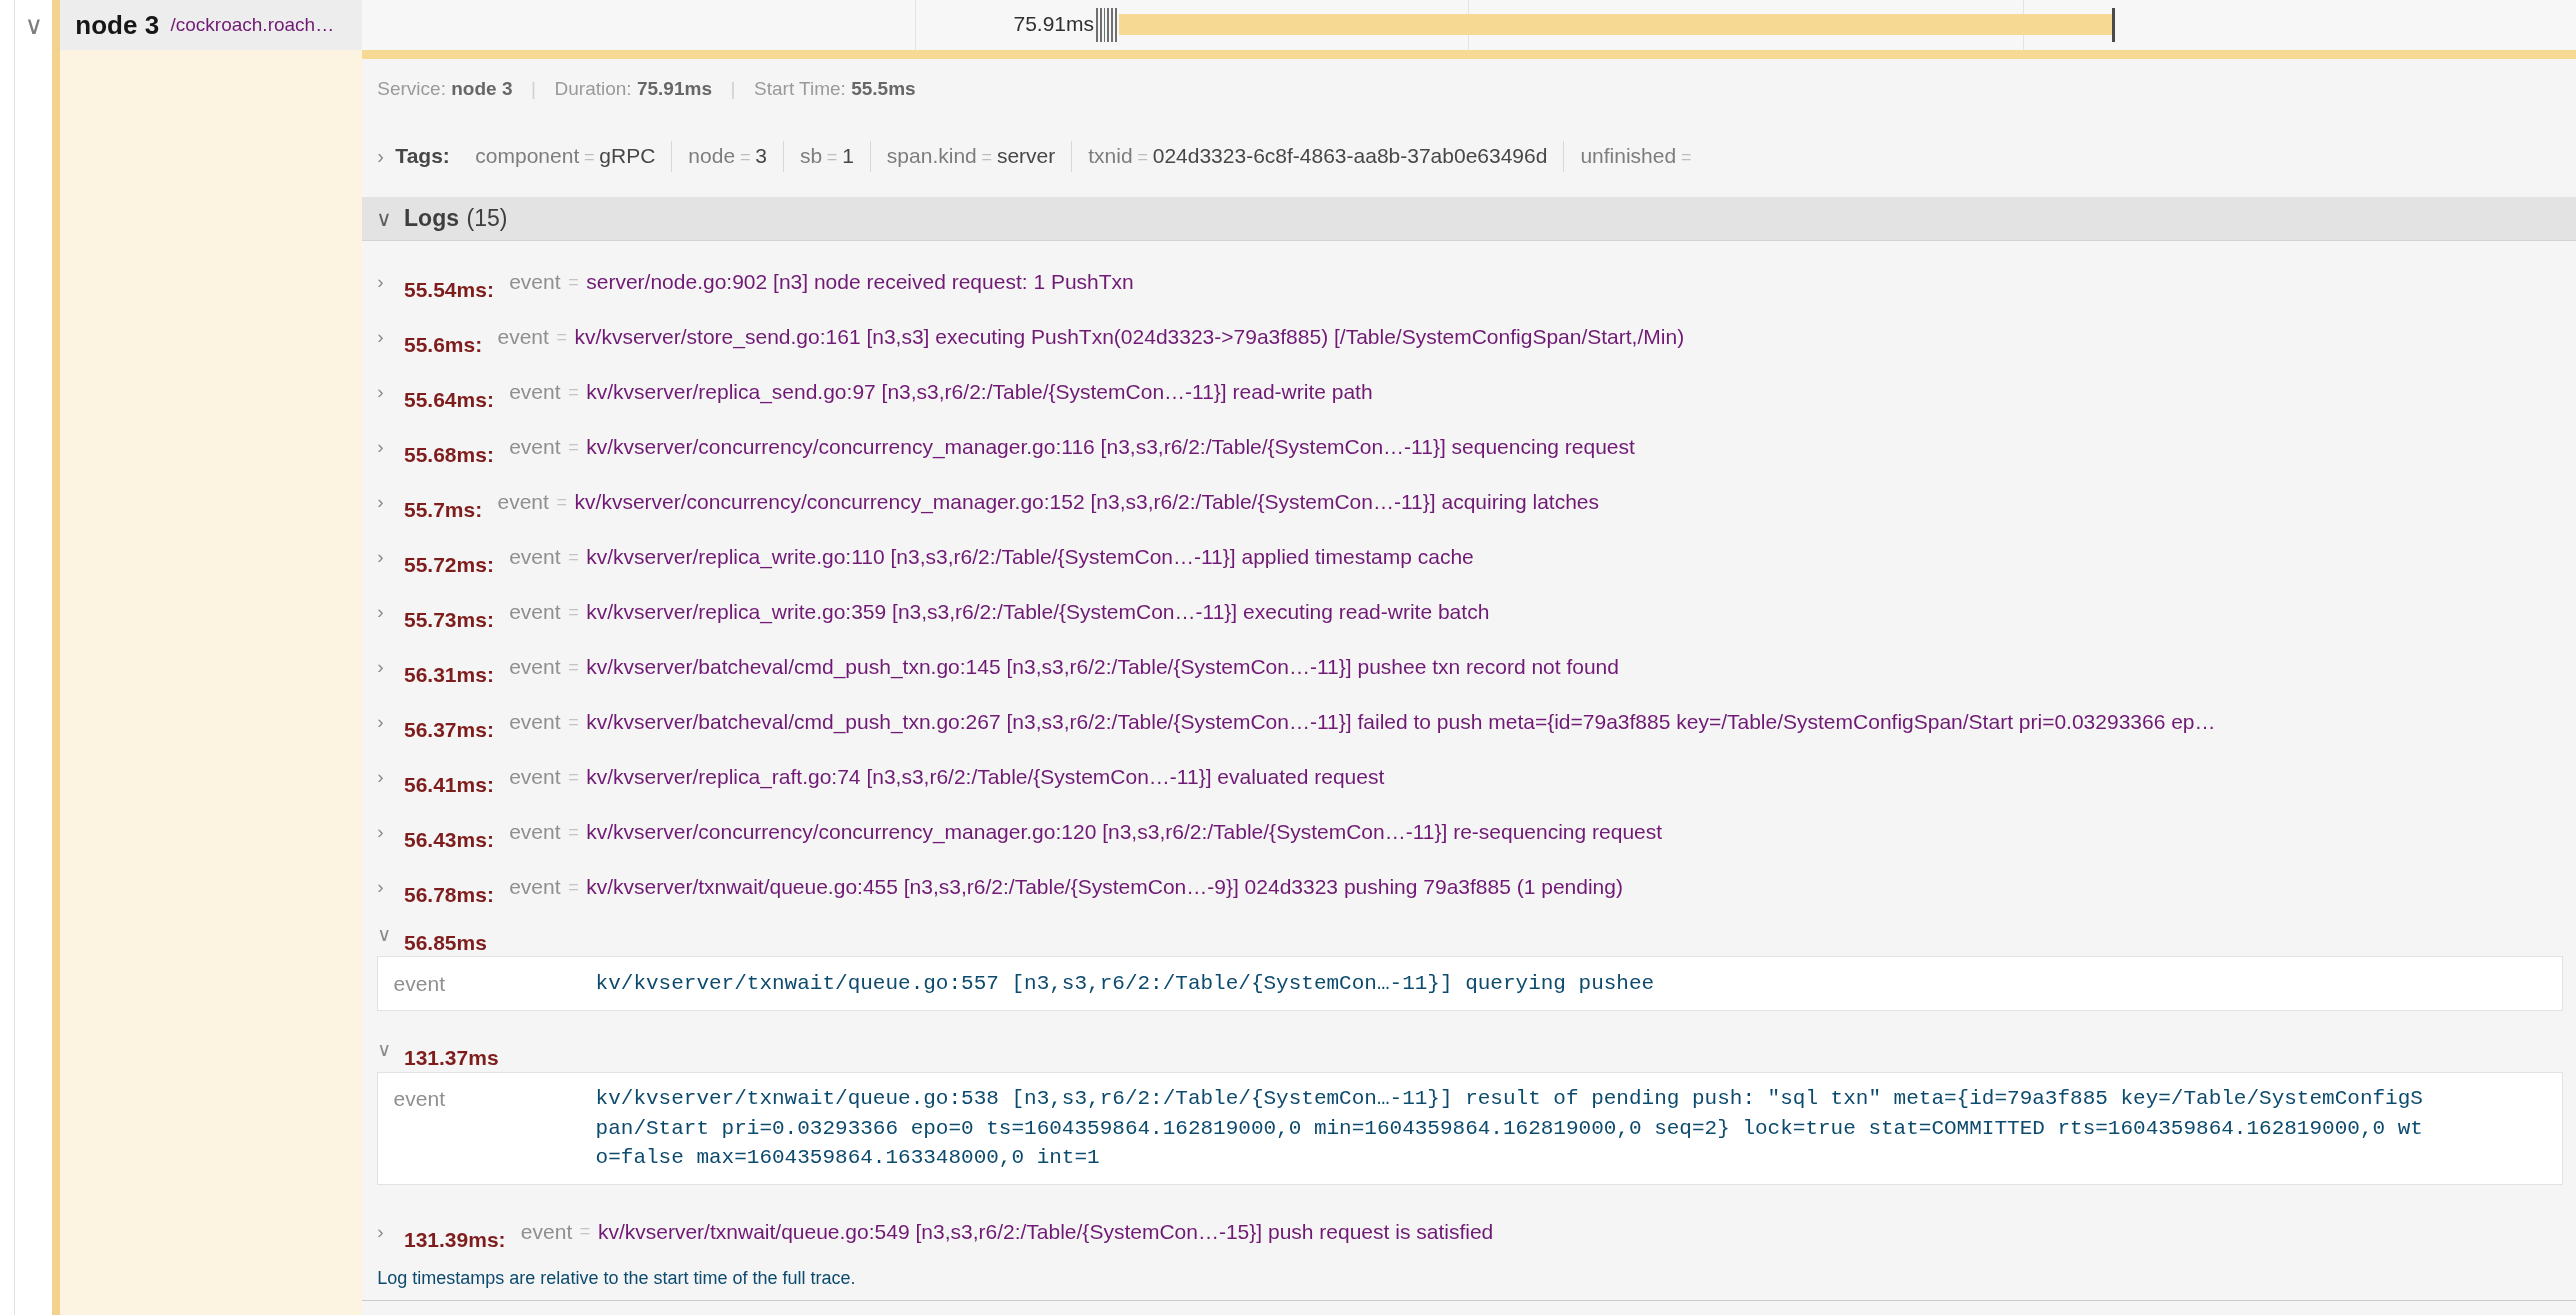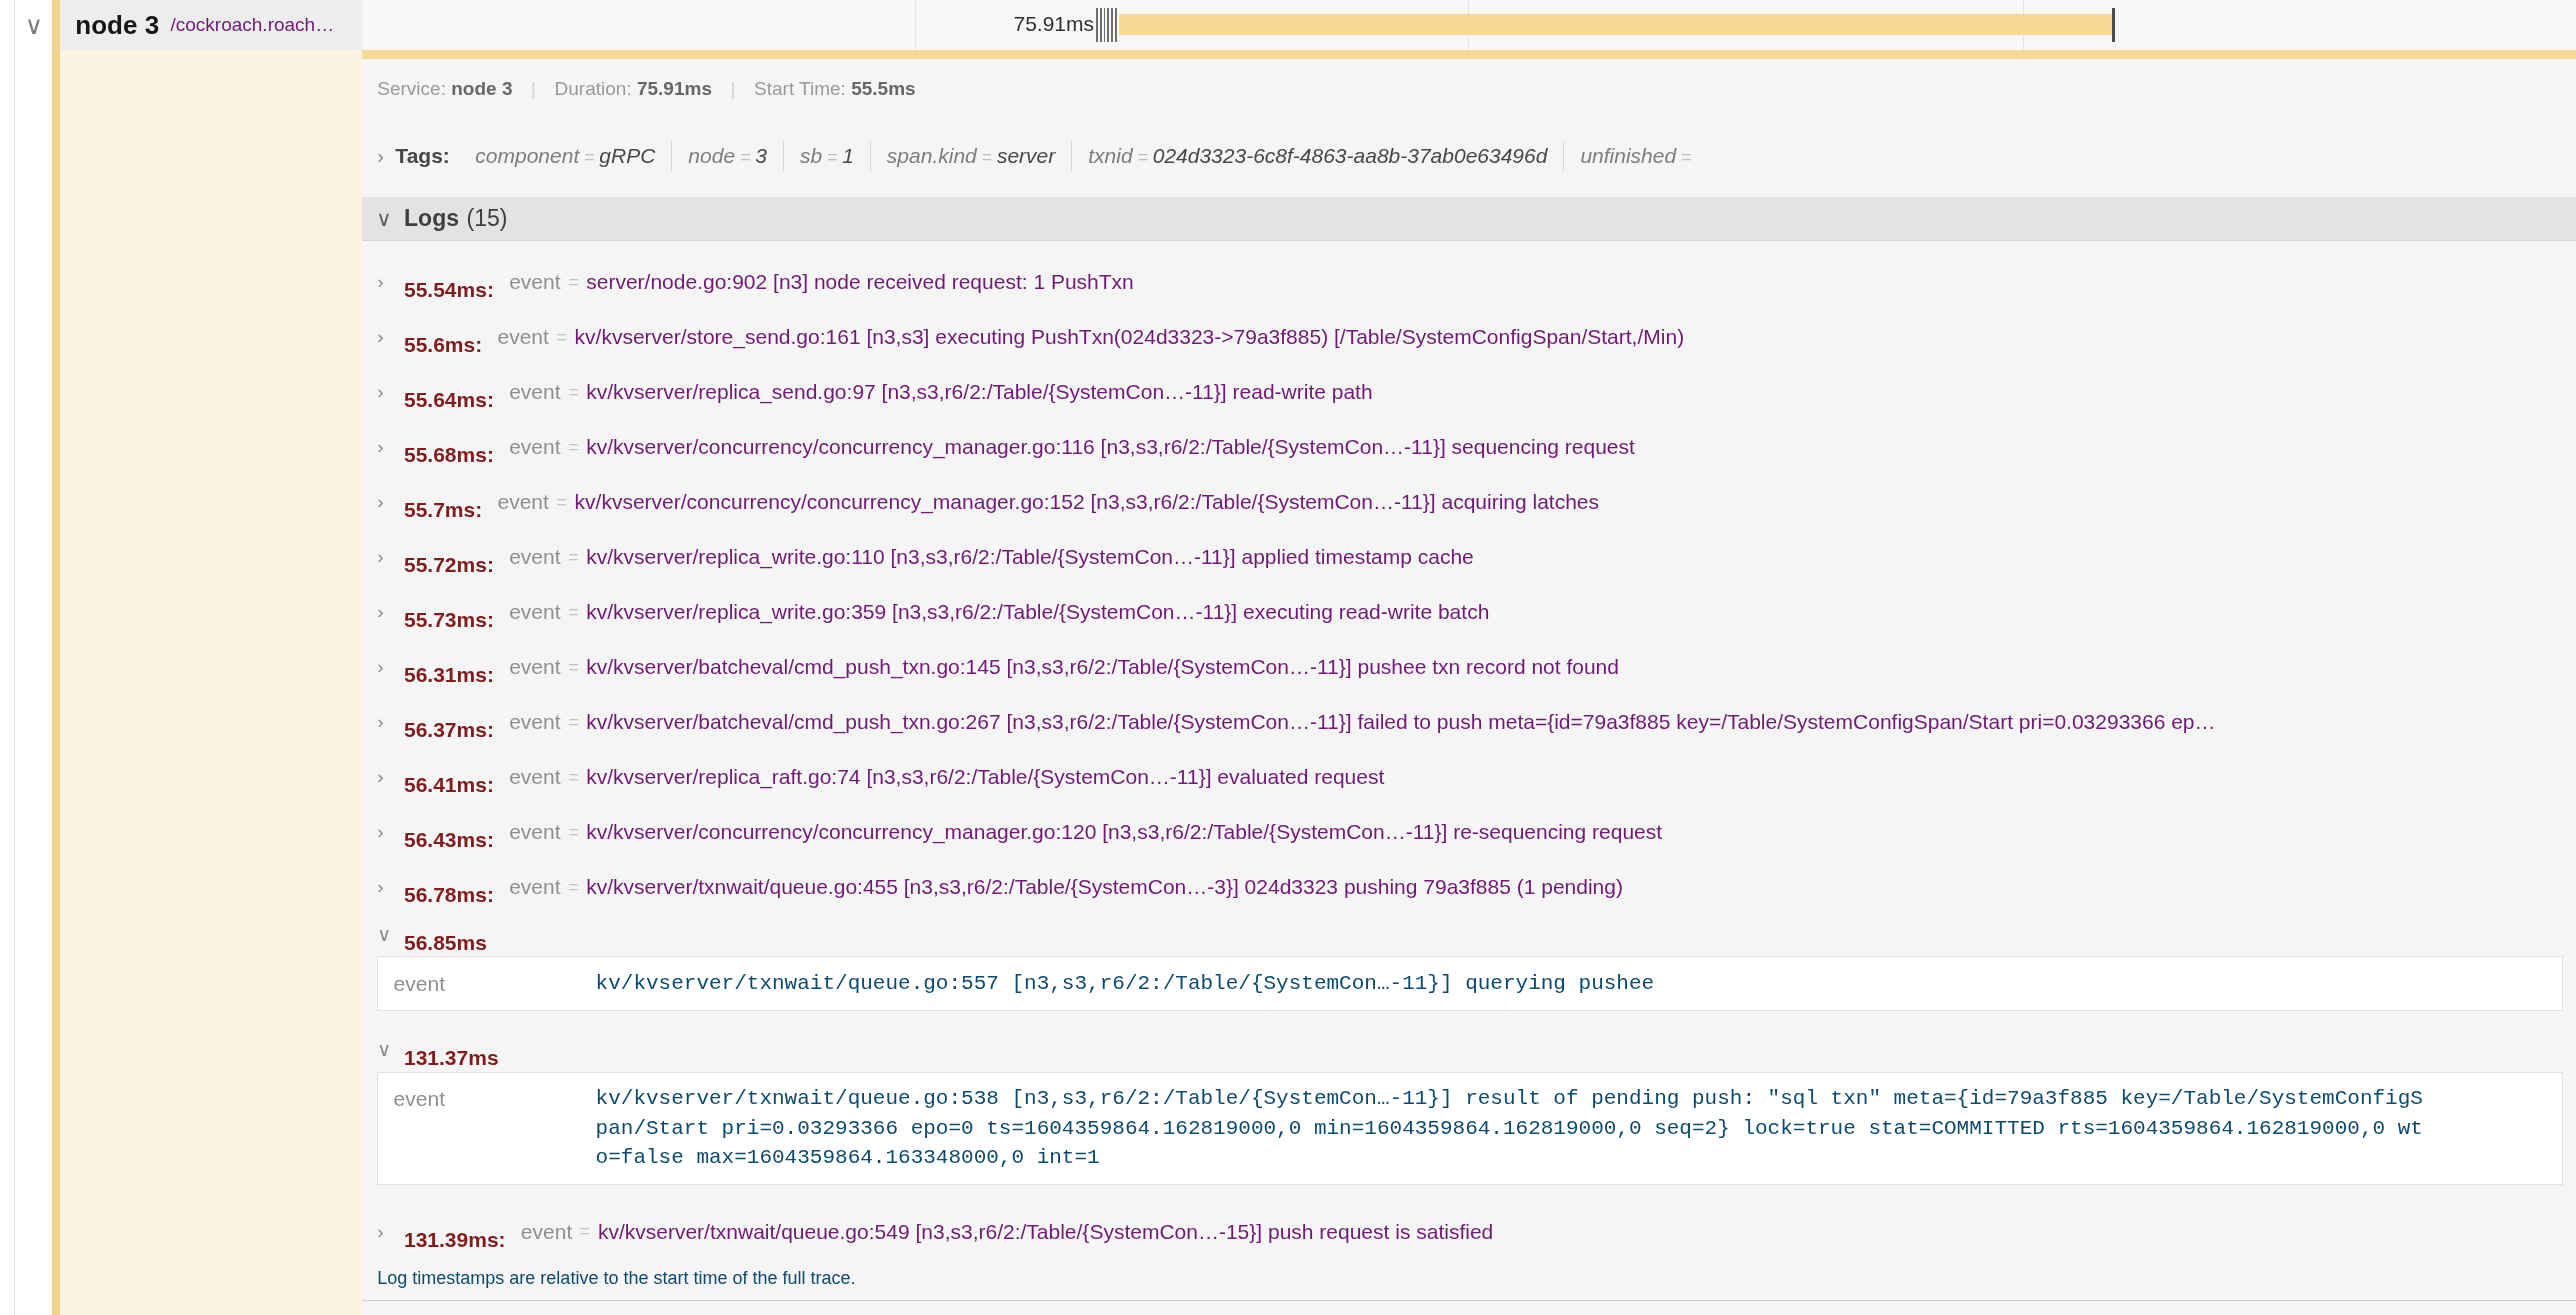--- a/index.html
+++ b/index.html
@@ -117,21 +117,21 @@
         <b>75.91ms</b>
         <span class="sep">|</span>
         <span>Start Time:</span>
         <b>55.5ms</b>
       </div>
     </div>
 
     <div class="tags-row">
       <span class="tags-chev">›</span>
       <span class="tags-label">Tags:</span>
-      <span style="display:flex;font-style:italic;">
+      <span style="display:flex;">
   <span class="tag"><span class="k">component</span><span class="eq">=</span><span class="v">gRPC</span></span>
 
   <span class="tag"><span class="k">node</span><span class="eq">=</span><span class="v">3</span></span>
 
   <span class="tag"><span class="k">sb</span><span class="eq">=</span><span class="v">1</span></span>
 
   <span class="tag"><span class="k">span.kind</span><span class="eq">=</span><span class="v">server</span></span>
 
   <span class="tag"><span class="k">txnid</span><span class="eq">=</span><span class="v">024d3323-6c8f-4863-aa8b-37ab0e63496d</span></span>
 
@@ -232,21 +232,21 @@
     <span class="row-key">event</span>
     <span class="row-eq">=</span>
     <span class="row-msg">kv/kvserver/concurrency/concurrency_manager.go:120 [n3,s3,r6/2:/Table/{SystemCon…-11}] re-sequencing request</span>
   </div>
 
   <div class="log-row">
     <span class="row-chev">›</span>
     <span class="row-time">56.78ms:</span>
     <span class="row-key">event</span>
     <span class="row-eq">=</span>
-    <span class="row-msg">kv/kvserver/txnwait/queue.go:455 [n3,s3,r6/2:/Table/{SystemCon…-3}] 024d3323 pushing 79a3f885 (1 pending)</span>
+    <span class="row-msg">kv/kvserver/txnwait/queue.go:455 [n3,s3,r6/2:/Table/{SystemCon…-9}] 024d3323 pushing 79a3f885 (1 pending)</span>
   </div>
 
   <div>
     <div class="exp-head">
       <span class="row-chev">∨</span>
       <span class="row-time">56.85ms</span>
     </div>
     <div class="exp-box">
       <div class="exp-key">event</div>
       <div class="exp-val">kv/kvserver/txnwait/queue.go:557 [n3,s3,r6/2:/Table/{SystemCon…-11}] querying pushee</div>

